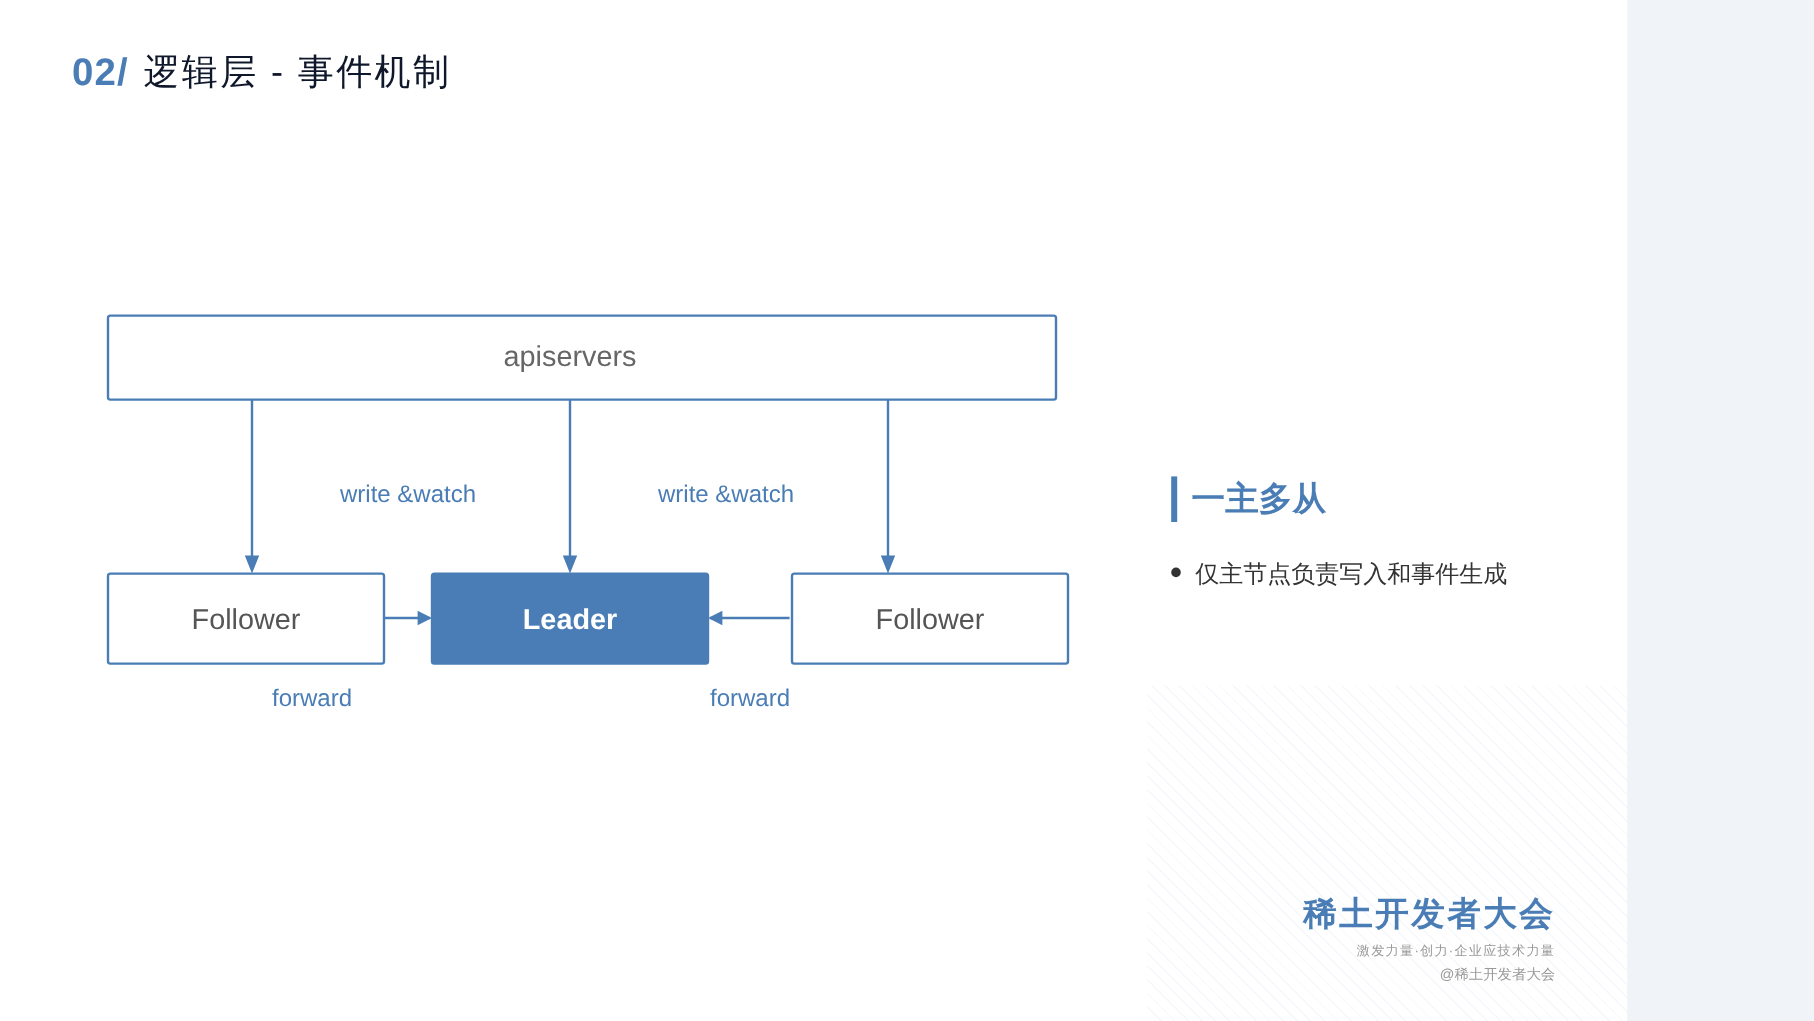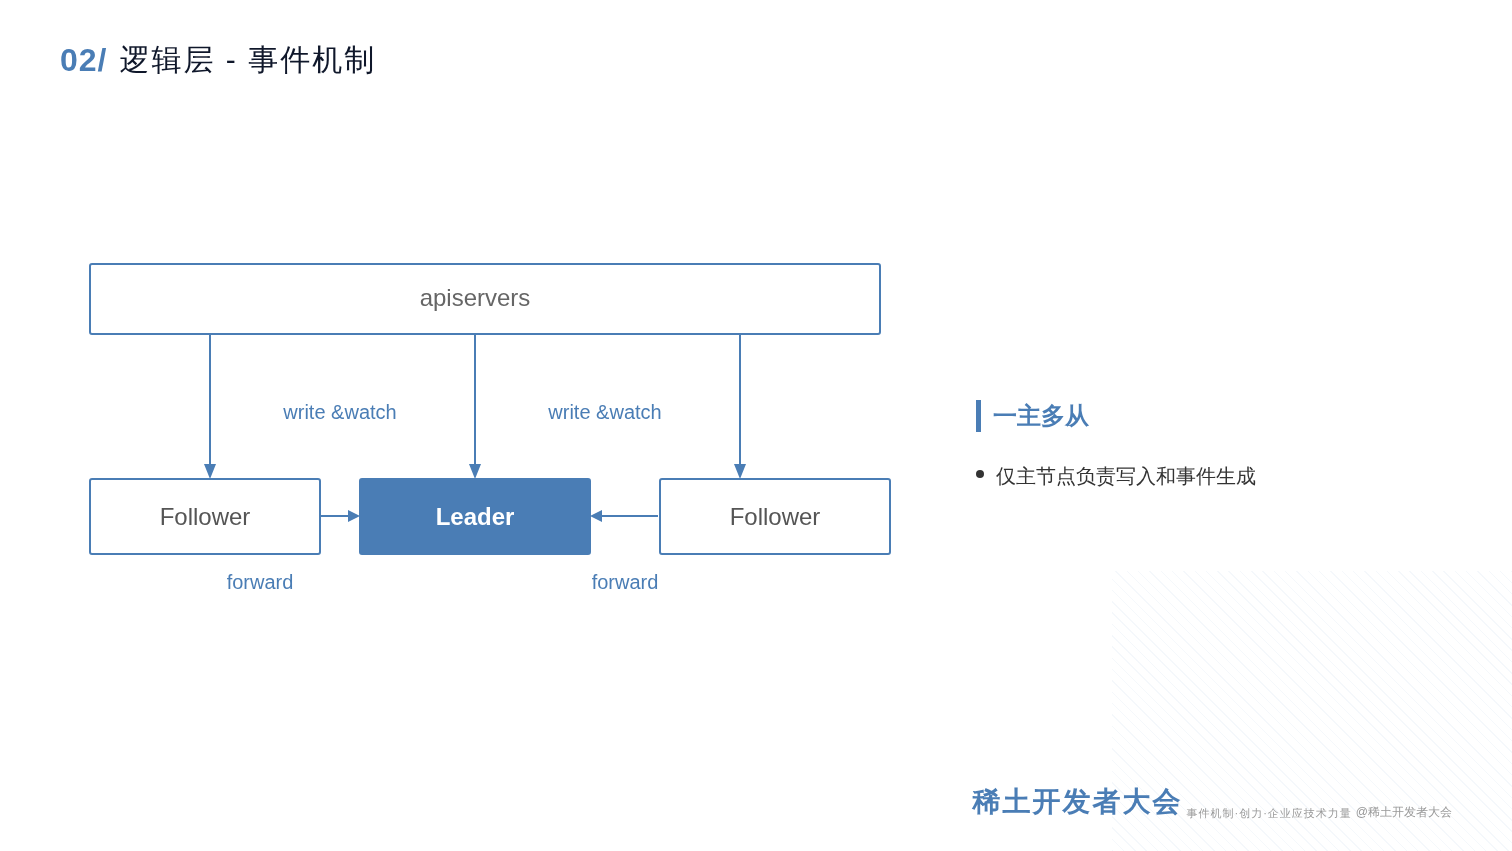--- a/index.html
+++ b/index.html
@@ -6,21 +6,21 @@
     body {
       width: 1512px;
       height: 851px;
       background: #f0f4f8;
       font-family: 'PingFang SC', 'Microsoft YaHei', 'Hiragino Sans GB', sans-serif;
       overflow: hidden;
       position: relative;
     }
 
     .slide {
-      width: 1512px;
+      width: 1356px;
       height: 851px;
       background: #ffffff;
       position: relative;
     }
 
     
     .bg-decoration {
       position: absolute;
       bottom: 0;
       right: 0;
@@ -90,21 +90,21 @@
     .right-panel {
       flex: 1;
       display: flex;
       flex-direction: column;
       gap: 20px;
       padding-top: 20px;
     }
 
     .panel-heading {
       color: #4a7db5;
-      font-size: 24px;
+      font-size: 28px;
       font-weight: 600;
       border-left: 5px solid #4a7db5;
       padding-left: 12px;
       margin-bottom: 8px;
     }
 
     .bullet-list {
       list-style: none;
       display: flex;
       flex-direction: column;
@@ -129,21 +129,21 @@
       margin-top: 10px;
       flex-shrink: 0;
     }
 
     
     .footer-brand {
       position: absolute;
       bottom: 30px;
       right: 60px;
       display: flex;
-      flex-direction: row;
+      flex-direction: column;
       align-items: flex-end;
       gap: 4px;
     }
 
     .brand-title {
       font-size: 28px;
       font-weight: 700;
       color: #4a7db5;
       letter-spacing: 2px;
     }
@@ -221,17 +221,17 @@
           <span class="bullet-dot"></span>
           <span>仅主节点负责写入和事件生成</span>
         </li>
       </ul>
     </div>
 
   </div>
 
   <div class="footer-brand">
     <span class="brand-title">稀土开发者大会</span>
-    <span class="brand-subtitle">事件机制·创力·企业应技术力量</span>
+    <span class="brand-subtitle">激发力量·创力·企业应技术力量</span>
     <span class="brand-handle">@稀土开发者大会</span>
   </div>
 
 </div>
 
 </body></html>

